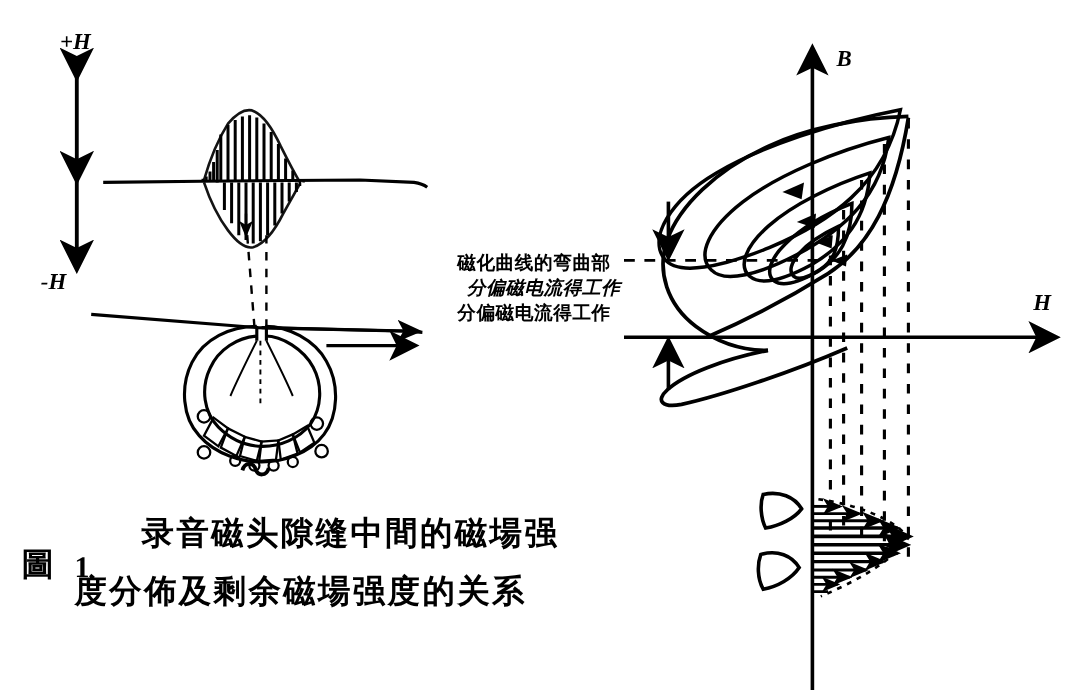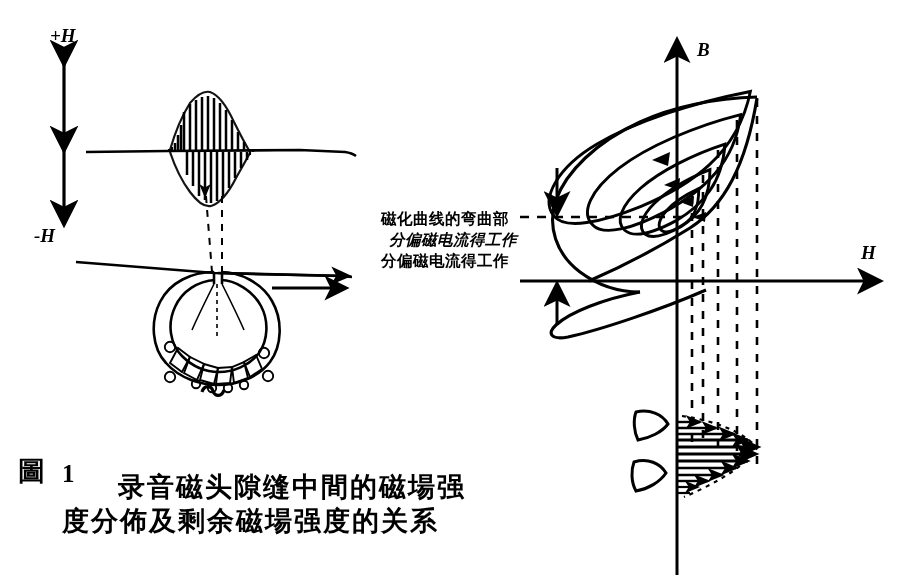--- a/index.html
+++ b/index.html
@@ -237,17 +237,17 @@
 
   <div>
     <div class="txt cjk-note" style="left:381px; top:212px;text-align:right;">磁化曲线的弯曲部</div>
     <div class="txt cjk-note" style="left:389px; top:233px;font-style:italic;">分偏磁电流得工作</div>
     <div class="txt cjk-note" style="left:381px; top:254px;">分偏磁电流得工作</div>
   </div>
 
   <div>
     <div class="txt caption-line" style="left:18px; top:457px;">圖</div>
     <div class="txt caption-num" style="left:62px; top:461px;">1</div>
-    <div class="txt caption-line" style="left:118px; top:473px;">录音磁头隙缝中間的磁場强</div>
-    <div class="txt caption-line" style="left:62px; top:507px;">度分佈及剩余磁場强度的关系</div>
+    <div class="txt caption-line" style="left:118px; top:431px;">录音磁头隙缝中間的磁場强</div>
+    <div class="txt caption-line" style="left:62px; top:480px;">度分佈及剩余磁場强度的关系</div>
   </div>
 
 </div>
 
 </body></html>

